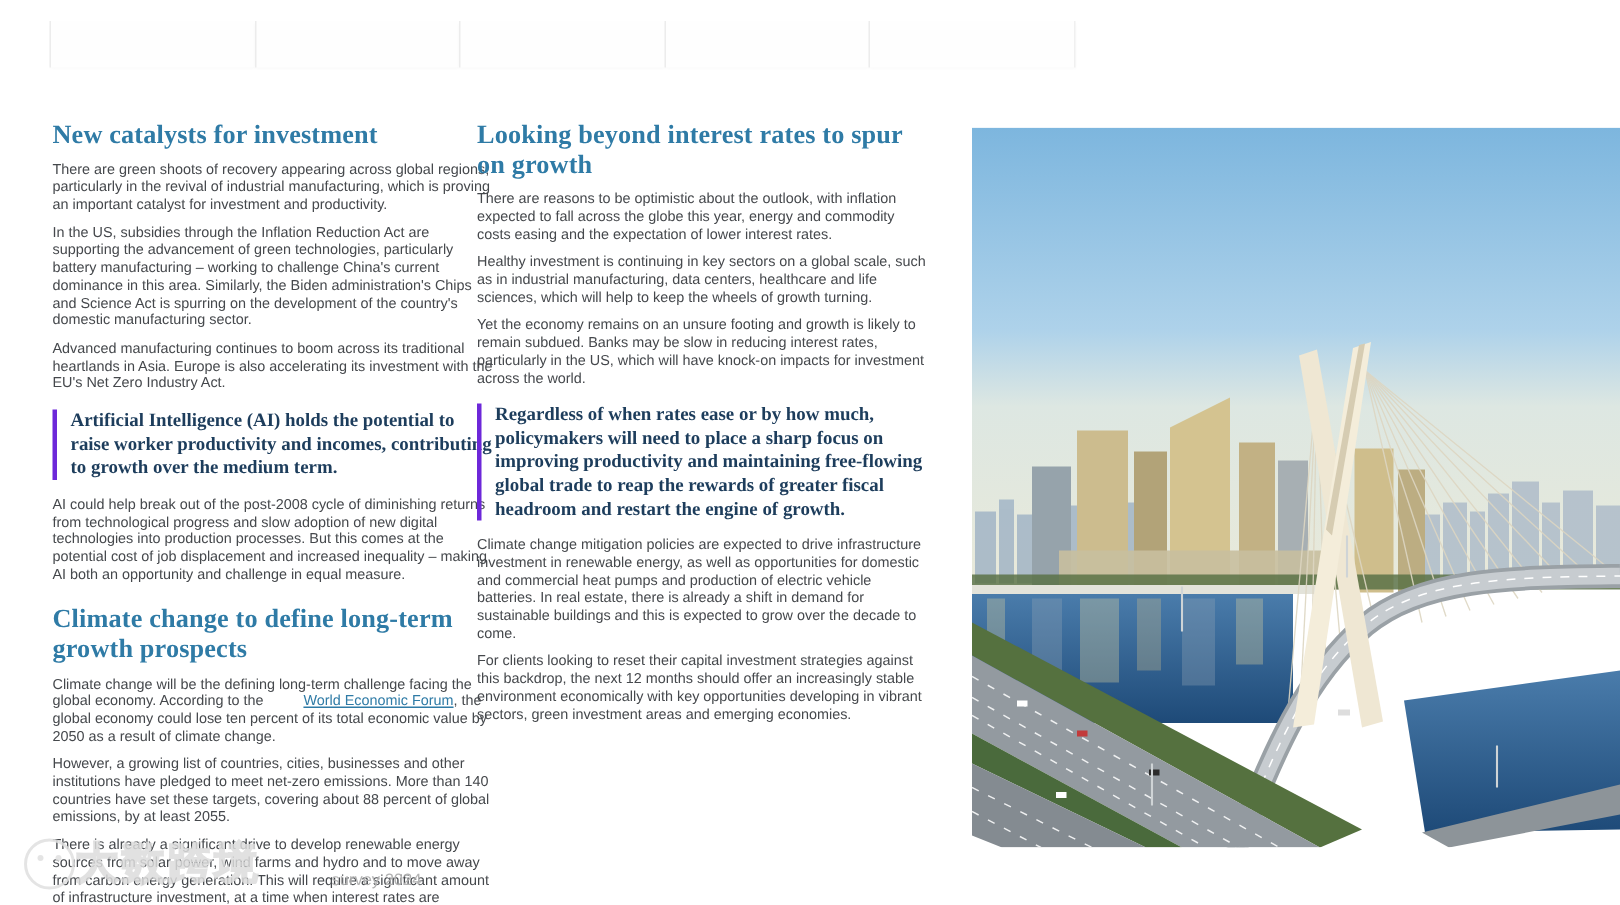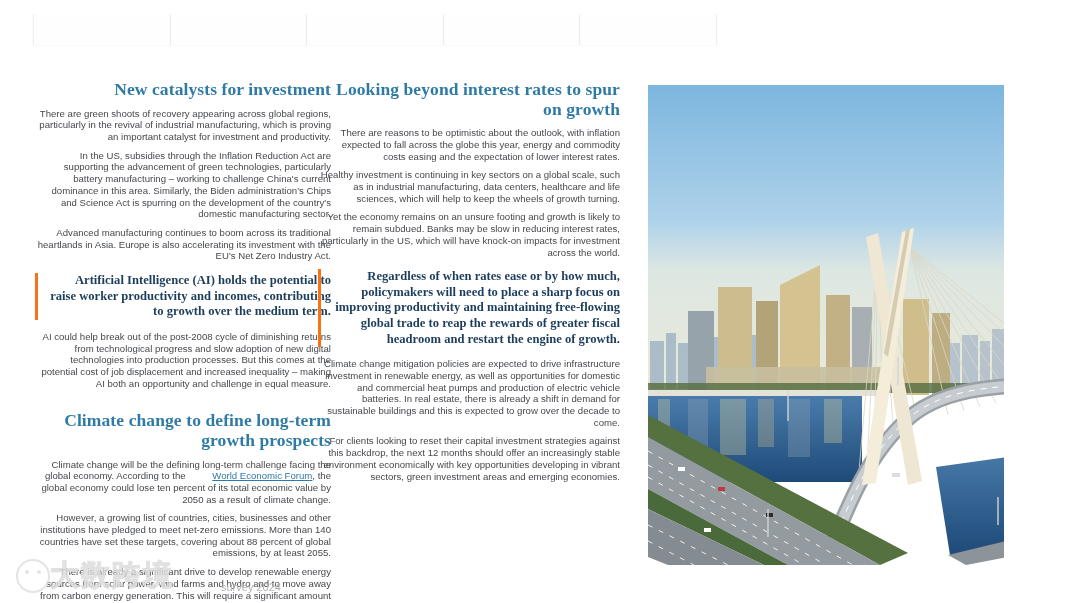--- a/index.html
+++ b/index.html
@@ -1,30 +1,30 @@
 <!DOCTYPE html>
 <html><head>
 <meta charset="utf-8">
 <style>
   html,body{margin:0;padding:0;background:#fff;}
-  .page{position:relative;width:1004px;height:603px;background:#ffffff;overflow:hidden;
-        font-family:"Liberation Sans",sans-serif;color:#45484c;text-align:right;}
+  .page{position:relative;width:1080px;height:603px;background:#ffffff;overflow:hidden;
+        font-family:"Liberation Sans",sans-serif;color:#45484c;}
   
   .tabstrip{position:absolute;left:33px;top:14px;width:684px;height:31px;display:flex;}
   .tab{flex:1;background:#fefefe;border-left:1px solid #ececec;box-shadow:0 1px 2px rgba(0,0,0,0.03);}
   .tab:last-child{border-right:1px solid #f0f0f0;}
   
   .col{position:absolute;top:80px;}
   .col-left{left:35px;width:296px;}
   .col-right{left:318px;width:302px;}
   h2.sec{font-family:"Liberation Serif","DejaVu Serif",serif;font-weight:600;
          font-size:17.5px;line-height:1.12;color:#2f7ba6;margin:0 0 8px 0;letter-spacing:.1px;}
-  h2.sec.later{margin-top:22px;}
+  h2.sec.later{margin-top:14px;}
   p.body{font-size:9.6px;line-height:1.22;margin:0 0 7px 0;color:#45484c;}
-  .quote{border-left:3px solid #f97316;padding-left:9px;margin:11px 0 11px 0;
+  .quote{border-left:3px solid #6d28d9;padding-left:9px;margin:11px 0 11px 0;
          font-family:"Liberation Serif","DejaVu Serif",serif;font-weight:600;
          font-size:12.6px;line-height:1.24;color:#1d3d5c;}
   a.wef{color:#2f7ba6;text-decoration:underline;cursor:pointer;margin-left:24px;}
   
   .photo{position:absolute;left:648px;top:85px;width:432px;height:480px;overflow:hidden;}
   .photo svg{display:block;}
   
   .footer-text{position:absolute;left:221px;top:581px;font-size:11px;color:#b2b2b2;}
   .watermark{position:absolute;left:16px;top:556px;display:flex;align-items:center;
              opacity:.85;pointer-events:none;}

